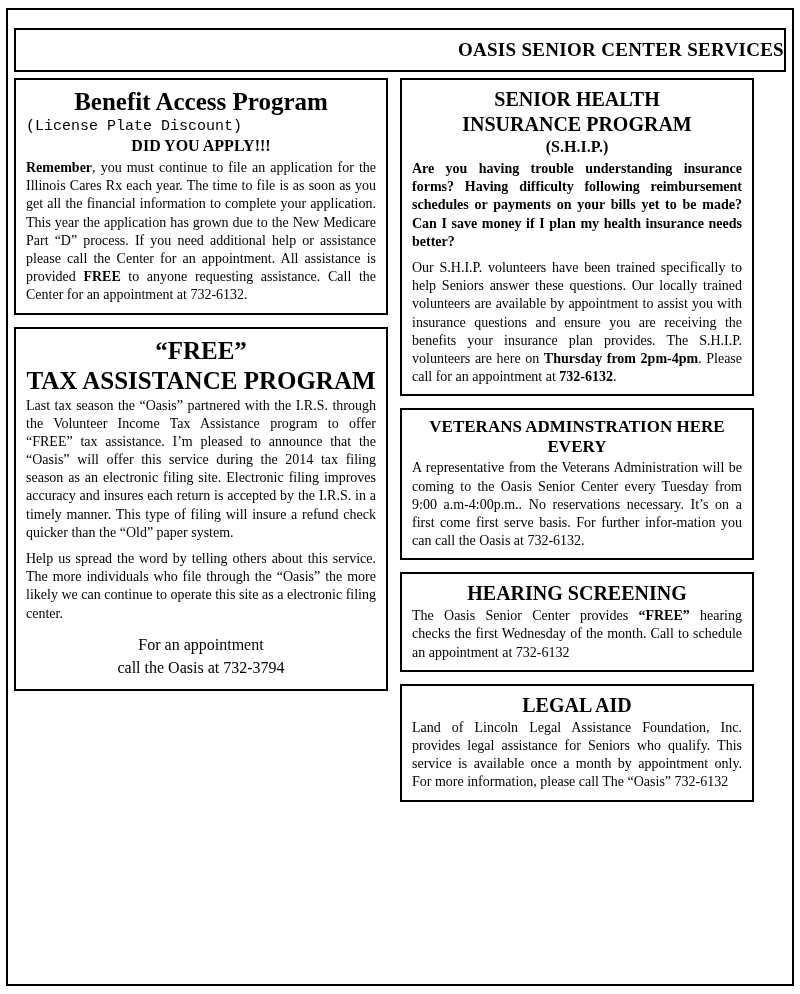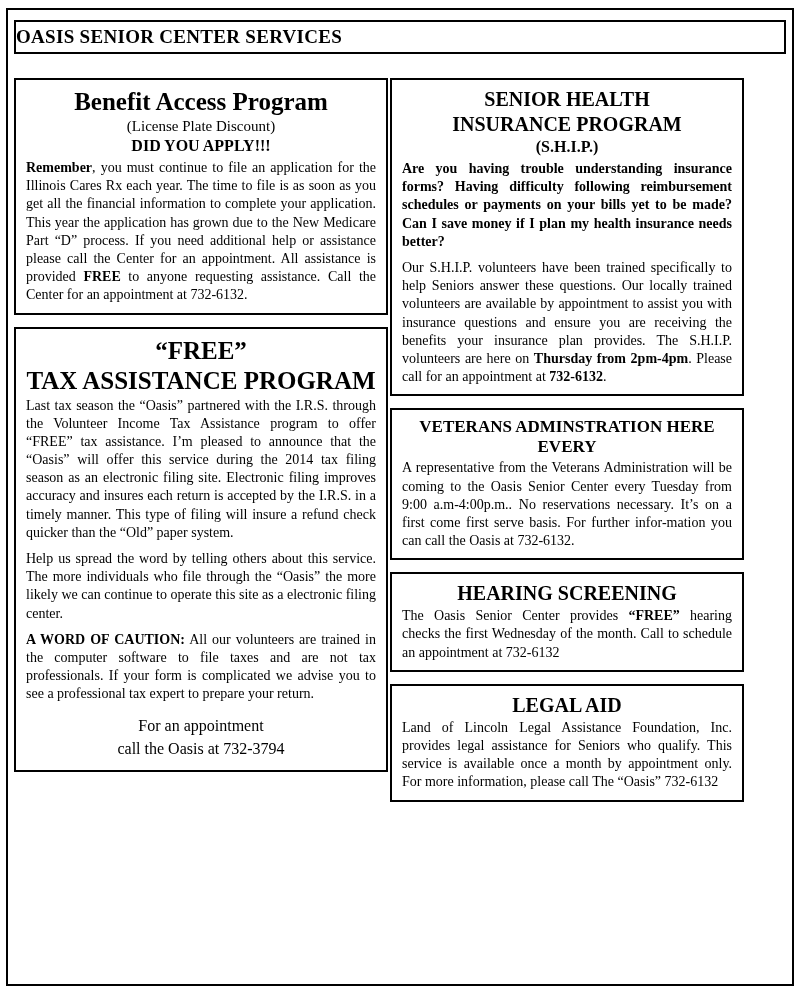--- a/index.html
+++ b/index.html
@@ -26,42 +26,42 @@
     left: 6px;
     top: 8px;
     width: 788px;
     height: 978px;
     border: 2px solid #000;
     box-sizing: border-box;
   }
   .banner {
     position: absolute;
     left: 14px;
-    top: 20px;
+    top: 28px;
     width: 772px;
-    height: 34px;
+    height: 44px;
     border: 2px solid #000;
     box-sizing: border-box;
     display: flex;
     align-items: center;
-    justify-content: flex-start;
+    justify-content: flex-end;
     background: #fff;
   }
   .banner-title {
     font-weight: bold;
     font-size: 19px;
     letter-spacing: 0.3px;
   }
   .columns {
     position: absolute;
     left: 14px;
     top: 78px;
     width: 772px;
     display: flex;
-    gap: 2px;
+    gap: 12px;
     align-items: flex-start;
   }
   .col-left { width: 374px; }
   .col-right { width: 354px; }
 
   .box {
     border: 2px solid #000;
     box-sizing: border-box;
     background: #fff;
     padding: 6px 10px 8px 10px;
@@ -84,23 +84,23 @@
     line-height: 1.15;
   }
   h2.box-title-sm {
     margin: 1px 0 2px 0;
     text-align: center;
     font-weight: bold;
     font-size: 17px;
     line-height: 1.18;
   }
   .subtitle {
-    text-align: center;
     font-size: 15px;
     margin: 1px 0 2px 0;
+    font-family: Liberation Mono, monospace;
   }
   .subtitle-bold {
     text-align: center;
     font-size: 16px;
     font-weight: bold;
     margin: 2px 0 4px 0;
   }
   p.body {
     margin: 0 0 8px 0;
     font-size: 14px;
@@ -137,21 +137,20 @@
         <div class="subtitle">(License Plate Discount)</div>
         <div class="subtitle-bold">DID YOU APPLY!!!</div>
         <p class="body body-nm"><span class="b">Remember</span><span>, you must continue to file an application for the  Illinois Cares Rx each year. The time to file is as soon as you get all the financial information to complete your application.  This year the application has grown due to the New Medicare Part “D” process.  If you need additional help or assistance please call the Center for an appointment.    All assistance is provided </span><span class="b">FREE</span><span> to anyone requesting assistance. Call the Center for an appointment at 732-6132.</span></p>
       </div>
 
       <div class="box">
         <h2 class="box-title">“FREE”</h2>
         <h2 class="box-title">TAX ASSISTANCE PROGRAM</h2>
         <p class="body">Last tax season the “Oasis” partnered with the I.R.S. through the Volunteer Income Tax Assistance program to offer “FREE” tax assistance.   I’m pleased to announce that the “Oasis” will offer this service during the 2014 tax filing season as an electronic filing site. Electronic filing improves accuracy and insures each return is accepted by the I.R.S. in a timely manner.   This type of filing will insure a refund check quicker than the “Old” paper system.</p>
         <p class="body">Help us spread the word by telling others about this service.   The more individuals who file through the “Oasis” the more likely we can continue to operate this site as a electronic  filing center.</p>
-        <p class="body body-nm"><span class="b">A WORD OF CAUTION:</span><span>    All our volunteers are trained in the computer software to file taxes and are not tax professionals.  If your form is complicated we advise you to see a professional tax expert to prepare your return.</span></p>
         <div class="closing">
           <div>For an appointment</div>
           <div>call the Oasis at 732-3794</div>
         </div>
       </div>
 
     </div>
 
     <div class="col-right">
 

